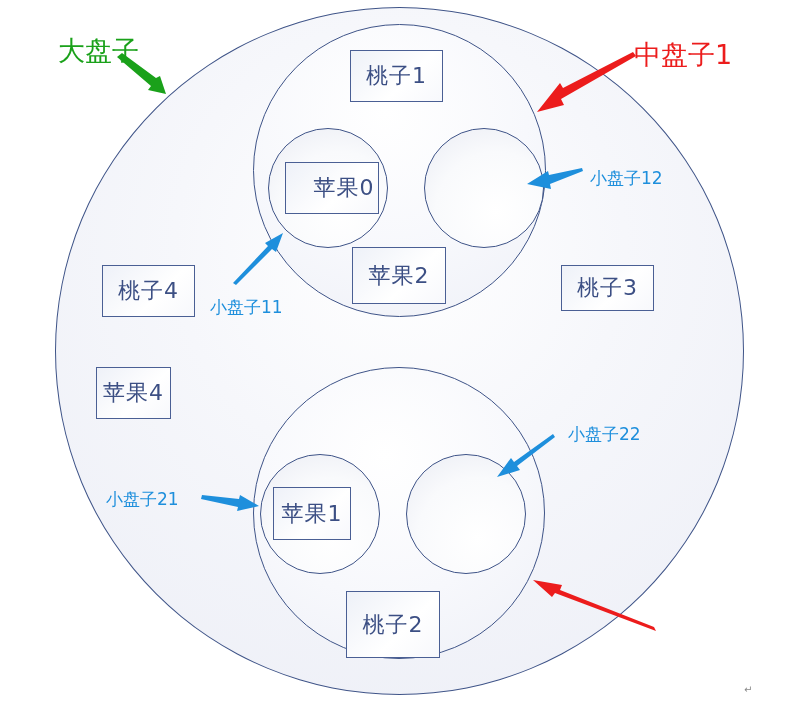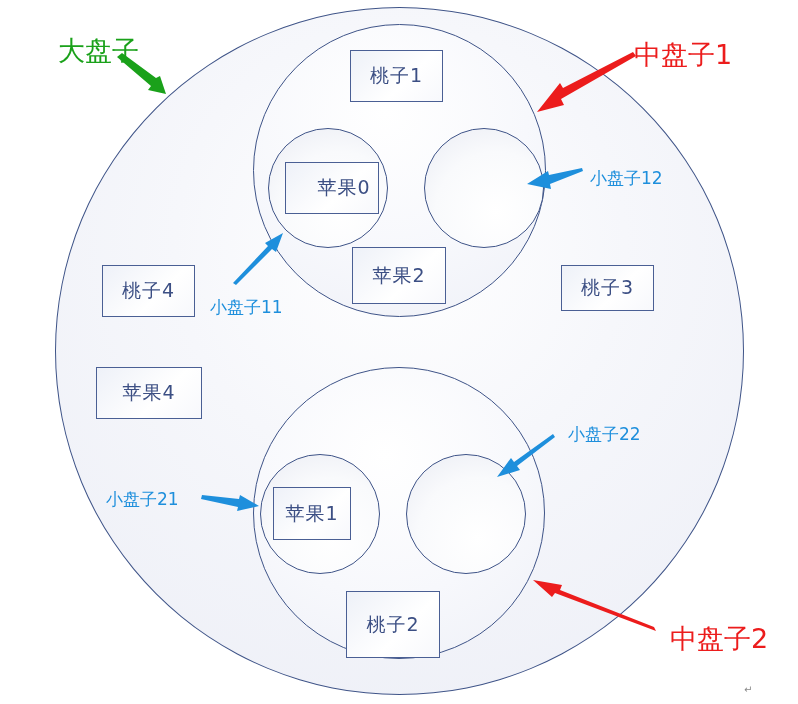--- a/index.html
+++ b/index.html
@@ -5,21 +5,21 @@
     html, body { margin: 0; padding: 0; background: #ffffff; }
     body { width: 798px; height: 704px; position: relative; overflow: hidden;
            font-family: "DejaVu Sans", "Liberation Sans", sans-serif; }
     #canvas { position: absolute; left: 0; top: 0; width: 798px; height: 704px; }
     .plate { position: absolute; border: 1px solid #3f5488; border-radius: 50%; box-sizing: border-box; }
     .plate.big { background: radial-gradient(circle at 50% 35%, #ffffff 0%, #f6f7fb 40%, #eceef6 100%); }
     .plate.mid { background: radial-gradient(circle at 45% 30%, #ffffff 0%, #f7f8fc 55%, #eef0f7 100%); }
     .plate.small { background: radial-gradient(circle at 60% 70%, #ffffff 0%, #f9fafc 55%, #e9ebf3 100%); }
     .fruit { position: absolute; border: 1.5px solid #4a5f94; box-sizing: border-box;
              background: linear-gradient(135deg, #eef1f8 0%, #ffffff 60%, #f7f8fc 100%);
-             color: #3c4f84; font-size: 19px; display: flex; align-items: center; justify-content: center;
+             color: #3c4f84; font-size: 22px; display: flex; align-items: center; justify-content: center;
              letter-spacing: 1px; }
     .label { position: absolute; white-space: nowrap; margin-top: 7px; }
     .label.green { color: #1aa11a; font-size: 27px; }
     .label.red { color: #ec1c1c; font-size: 27px; }
     .label.blue { color: #1e8fdc; font-size: 17px; }
     svg.arrows { position: absolute; left: 0; top: 0; pointer-events: none; }
     .para-mark { position: absolute; font-size: 10px; color: #888; }
   </style>
 </head>
 <body>
@@ -35,21 +35,21 @@
   <div class="plate small" style="left:268px; top:128px; width:120px; height:120px;"></div>
   <div class="plate small" style="left:424px; top:128px; width:120px; height:120px;"></div>
   <div class="plate small" style="left:260px; top:454px; width:120px; height:120px;"></div>
   <div class="plate small" style="left:406px; top:454px; width:120px; height:120px;"></div>
 
   <div class="fruit" style="left:350px; top:50px; width:93px; height:52px;">桃子1</div>
   <div class="fruit" style="left:285px; top:162px; width:94px; height:52px;padding-left:24px;">苹果0</div>
   <div class="fruit" style="left:352px; top:247px; width:94px; height:57px;">苹果2</div>
   <div class="fruit" style="left:102px; top:265px; width:93px; height:52px;">桃子4</div>
   <div class="fruit" style="left:561px; top:265px; width:93px; height:46px;">桃子3</div>
-  <div class="fruit" style="left:96px; top:367px; width:106px; height:52px;">苹果4</div>
+  <div class="fruit" style="left:96px; top:367px; width:75px; height:52px;">苹果4</div>
   <div class="fruit" style="left:273px; top:487px; width:78px; height:53px;">苹果1</div>
   <div class="fruit" style="left:346px; top:591px; width:94px; height:67px;">桃子2</div>
 
   <svg class="arrows" width="798" height="704">
 
     <polygon fill="#1aa11a" points="117,57 122,53 156,78 160,76 166,94 148,90 151,86"></polygon>
 
     <polygon fill="#ec1c1c" points="636,56 633,52 563,88 560,83 537,112 564,105 561,99"></polygon>
 
     <polygon fill="#1e8fdc" points="583,171 582,168 549,175 548,171 527,184 551,189 550,184"></polygon>
@@ -62,16 +62,15 @@
 
     <polygon fill="#ec1c1c" points="656,631 654,627 560,590 562,585 533,580 552,597 555,593"></polygon>
   </svg>
 
   <div class="label green" style="left:58px; top:26px;">大盘子</div>
   <div class="label red" style="left:634px; top:30px;">中盘子1</div>
   <div class="label blue" style="left:590px; top:160px;">小盘子12</div>
   <div class="label blue" style="left:210px; top:289px;">小盘子11</div>
   <div class="label blue" style="left:568px; top:416px;">小盘子22</div>
   <div class="label blue" style="left:106px; top:481px;">小盘子21</div>
-  <div class="label red" style="left:670px; top:614px;">中盘子2</div>
 
   <div class="para-mark" style="left:744px; top:684px;">↵</div>
 </div>
 
 </body></html>

